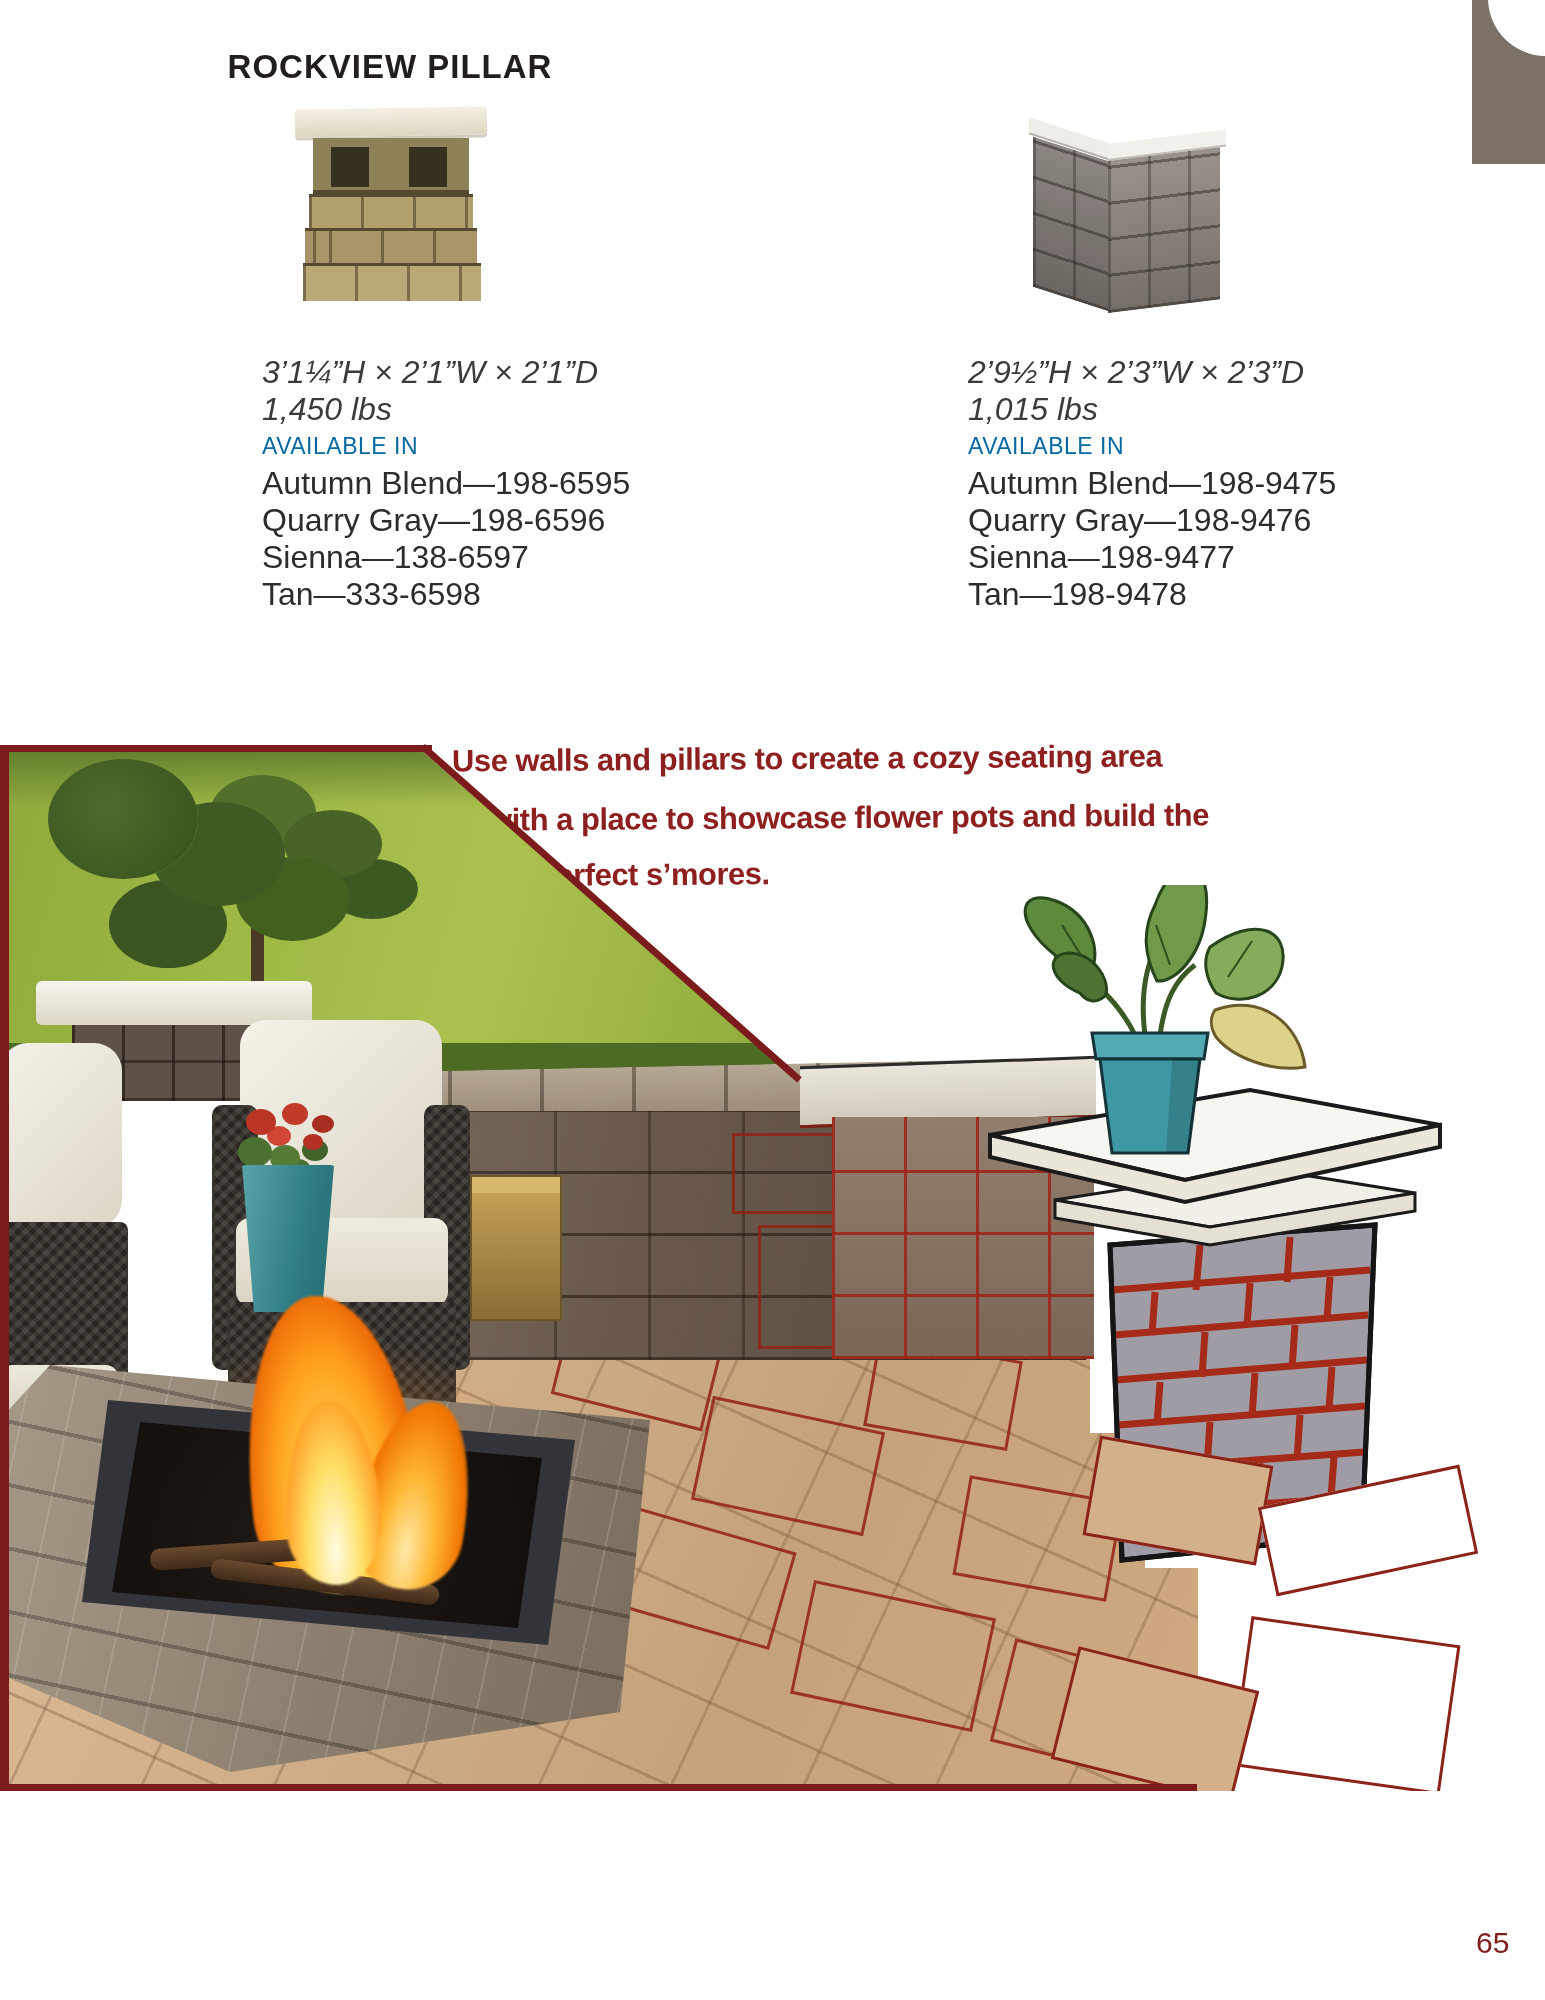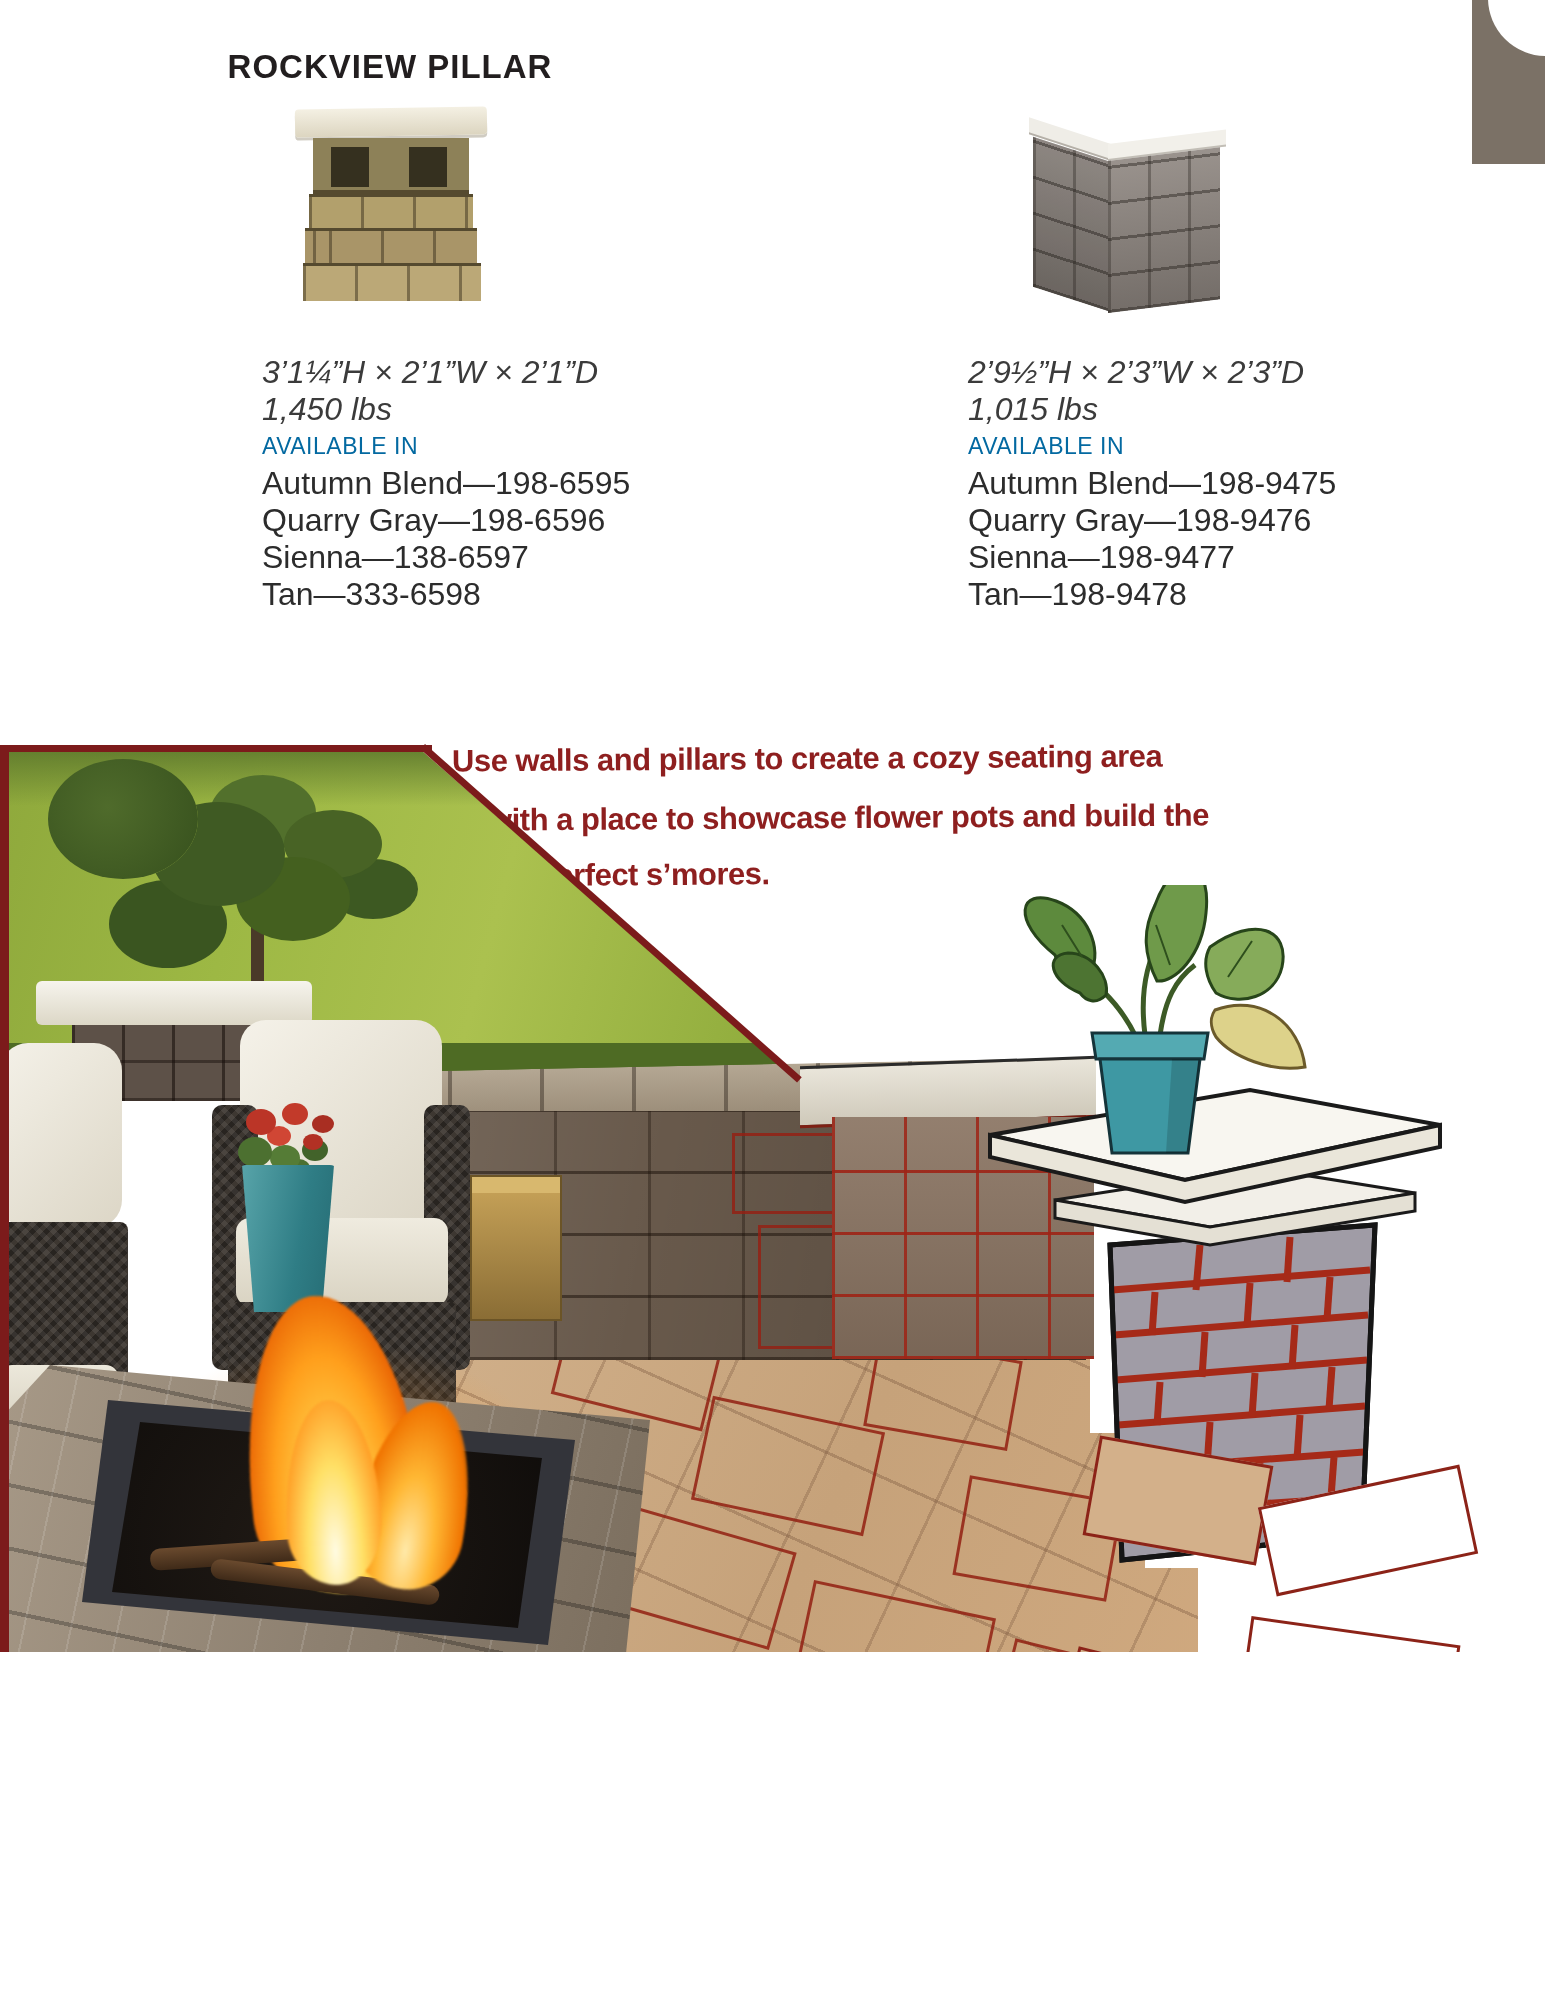--- a/index.html
+++ b/index.html
@@ -1,16 +1,16 @@
 <!DOCTYPE html>
 <html><head>
 <meta charset="utf-8">
 <style>
   html,body{margin:0;padding:0;background:#ffffff;}
-  .page{position:relative;width:1545px;height:1652px;background:#fff;overflow:hidden;
+  .page{position:relative;width:1545px;height:2000px;background:#fff;overflow:hidden;
         font-family:"Liberation Sans",sans-serif;}
 
   
   .corner-tab{position:absolute;left:1472px;top:0;width:73px;height:164px;background:#7b7166;}
   .corner-tab-circle{position:absolute;left:1488px;top:-60px;width:116px;height:116px;
         border-radius:50%;background:#fff;}
 
   
   .product-card{position:absolute;width:430px;height:580px;}
   .card-1{left:175px;top:42px;}
@@ -205,21 +205,21 @@
                          linear-gradient(rgba(255,255,255,.08),rgba(0,0,0,.12));}
 
   
   .op{border:3px solid #8c2318;}
   .op1{left:1090px;top:705px;width:170px;height:95px;transform:rotate(10deg);background:#d3b08a;}
   .op2{left:1265px;top:740px;width:200px;height:85px;transform:rotate(-12deg);background:#fff;}
   .op3{left:1240px;top:885px;width:205px;height:145px;transform:rotate(8deg);background:#fff;}
   .op4{left:1062px;top:922px;width:180px;height:110px;transform:rotate(14deg);background:#d3b08a;}
 
   
-  .page-number{position:absolute;left:1476px;top:1926px;font-size:25px;font-weight:700;color:#ef4444;}
+  .page-number{position:absolute;left:1476px;top:1926px;font-size:30px;font-weight:400;color:#7f1d1d;}
 </style>
 </head>
 <body>
 
 <div class="page">
 
   <div class="corner-tab"></div>
   <div class="corner-tab-circle"></div>
 
   <section class="product-card card-1">

